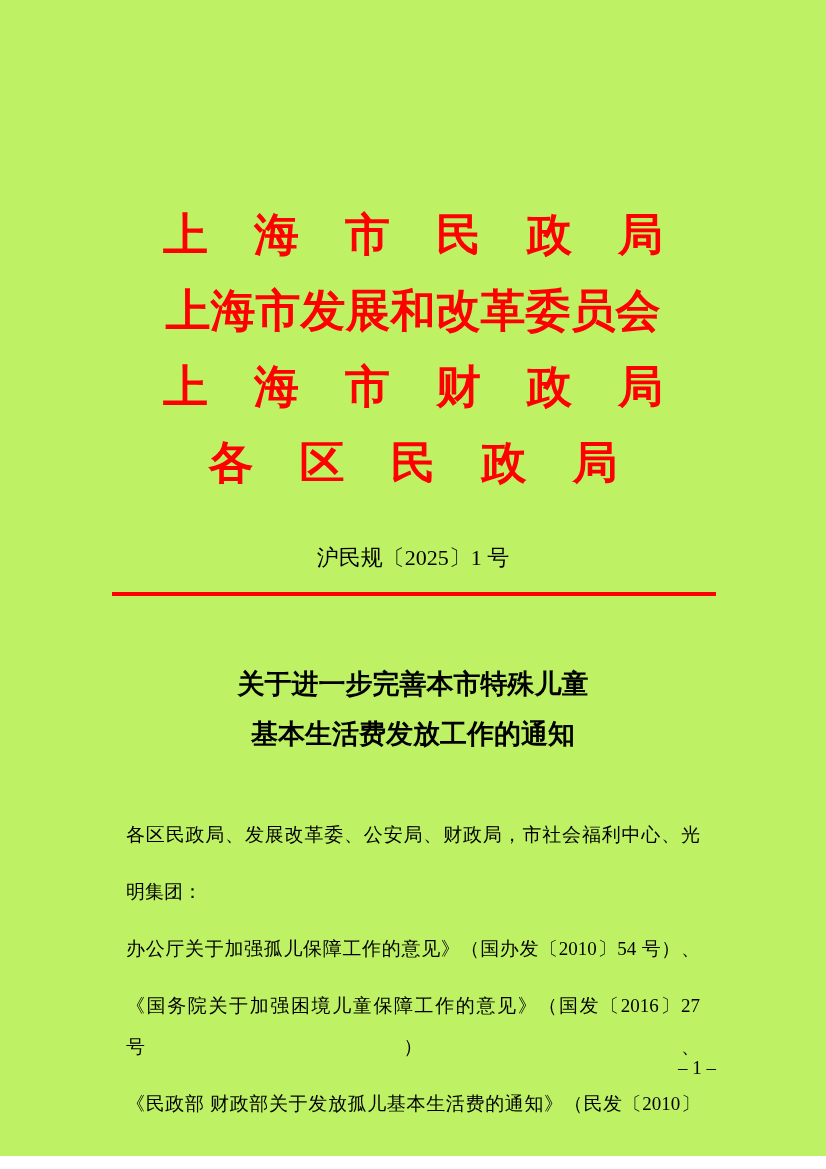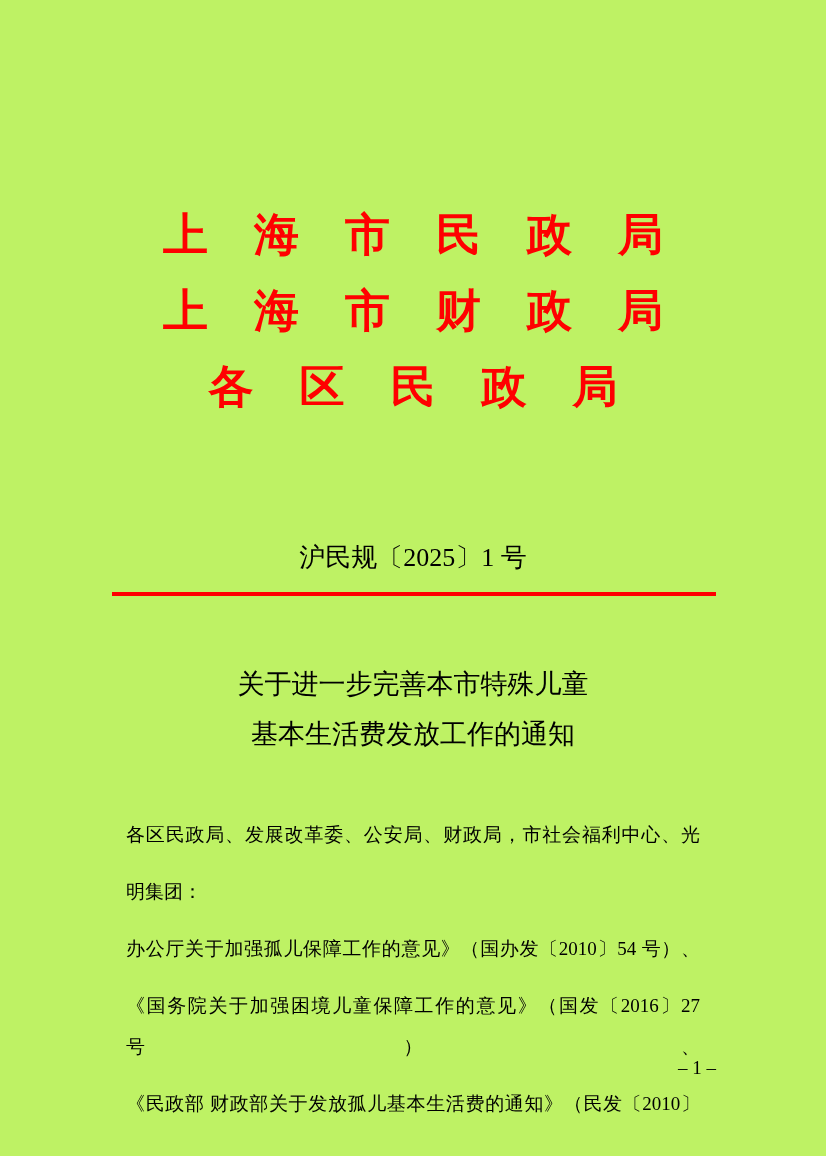--- a/index.html
+++ b/index.html
@@ -35,21 +35,21 @@
     letter-spacing: 46px;
     padding-left: 46px;
   }
   
   .doc-number {
     position: absolute;
     top: 543px;
     left: 110px;
     width: 606px;
     text-align: center;
-    font-size: 26px;
+    font-size: 22px;
     line-height: 30px;
     white-space: nowrap;
   }
   
   .red-rule {
     position: absolute;
     top: 592px;
     left: 112px;
     width: 604px;
     height: 4px;
@@ -57,21 +57,21 @@
   }
   
   .title {
     position: absolute;
     top: 659px;
     left: 110px;
     width: 606px;
     margin: 0;
     text-align: center;
     font-size: 27px;
-    font-weight: normal;
+    font-weight: bold;
     line-height: 50px;
   }
   .title-line {
     display: block;
     white-space: nowrap;
   }
   
   .body-text {
     position: absolute;
     top: 798px;
@@ -102,20 +102,21 @@
     white-space: nowrap;
   }
 </style>
 </head>
 <body>
 
 <div class="page">
 
   <header class="letterhead">
     <div class="agency spaced">上海市民政局</div>
+    <div class="agency">上海市发展和改革委员会</div>
     <div class="agency spaced">上海市财政局</div>
     <div class="agency spaced">各区民政局</div>
   </header>
 
   <div class="doc-number">沪民规〔2025〕1 号</div>
 
   <div class="red-rule"></div>
 
   <h1 class="title">
     <span class="title-line">关于进一步完善本市特殊儿童</span>

